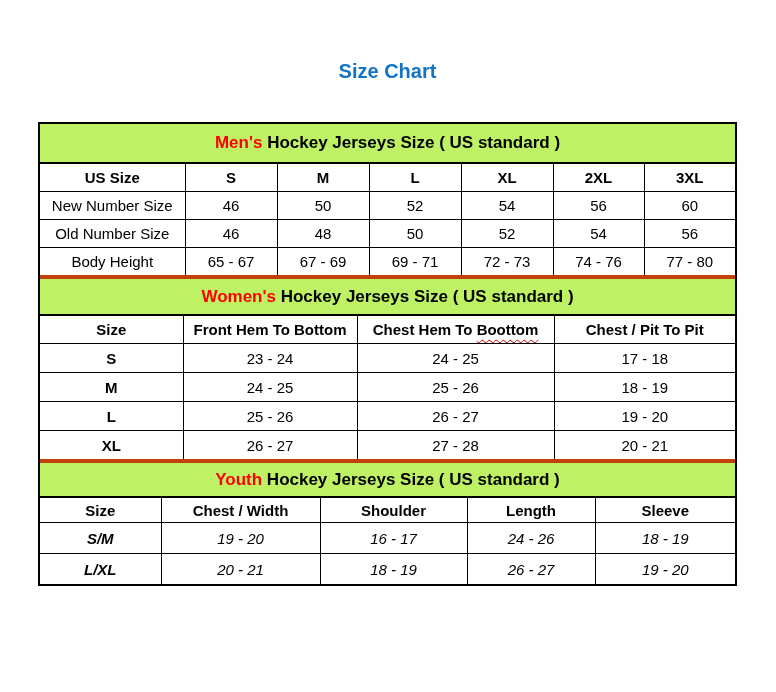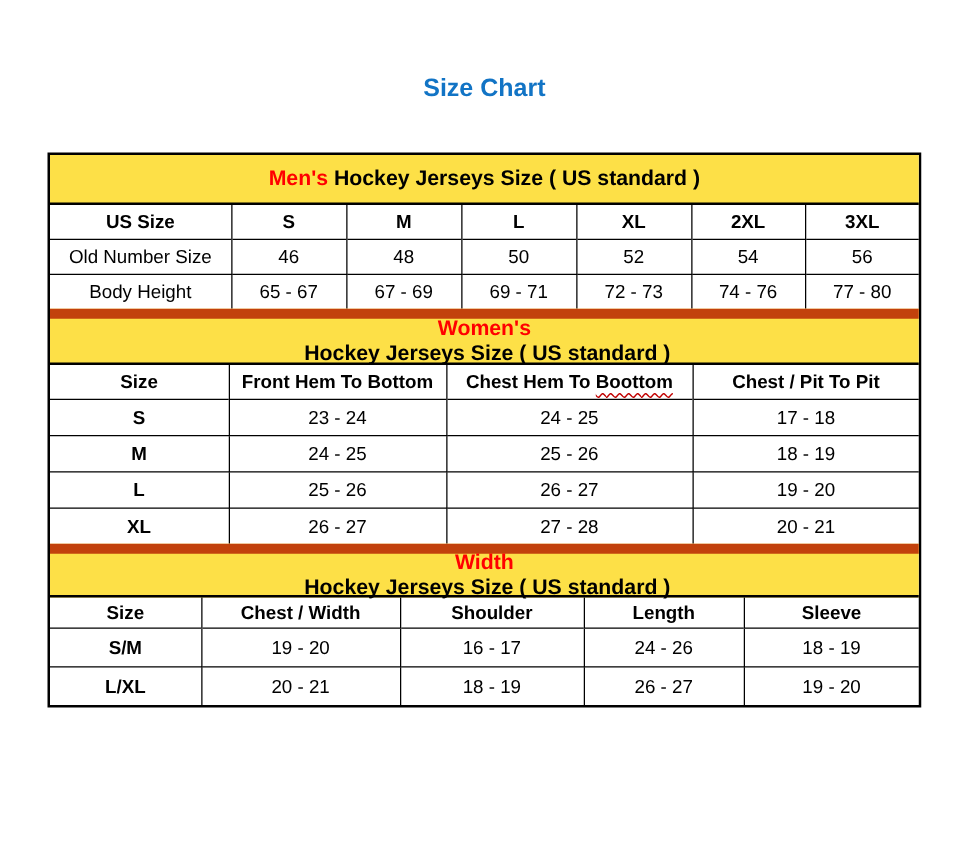--- a/index.html
+++ b/index.html
@@ -29,30 +29,30 @@
   }
   .chart {
     position: absolute;
     left: 38px;
     top: 122px;
     width: 695px;
     border: 2px solid #000;
     background: #fff;
   }
   .band {
-    background: #fde047;
+    background: #bef264;
     display: flex;
     align-items: center;
     justify-content: center;
     font-weight: 700;
     font-size: 17px;
     white-space: pre;
   }
   .band-mens { height: 38px; border-bottom: 2px solid #000; }
-  .band-womens, .band-youth { height: 35px; border-top: 8px solid #c2410c; border-bottom: 2px solid #000; flex-direction: column; }
+  .band-womens, .band-youth { height: 35px; border-top: 4px solid #c2410c; border-bottom: 2px solid #000; }
   .band-youth { height: 33px; }
   .accent { color: #FF0000; }
   table {
     border-collapse: collapse;
     width: 100%;
     table-layout: fixed;
   }
   th, td {
     border: 1.4px solid #000;
     text-align: center;
@@ -63,21 +63,21 @@
   }
   th { font-weight: 700; }
   table tr > *:first-child { border-left: 0; }
   table tr > *:last-child { border-right: 0; }
   thead tr > * { border-top: 0; }
   table tr:last-child > * { border-bottom: 0; }
   .mens-table th, .mens-table td { height: 27px; }
   .womens-table th { height: 27px; }
   .womens-table td { height: 28px; }
   .youth-table th { height: 24px; }
-  .youth-table td { height: 30px; }
+  .youth-table td { height: 30px; font-style: italic; }
   .mens-table .row-label { font-weight: 400; }
   .womens-table .row-label, .youth-table .row-label { font-weight: 700; }
   .wavy {
     text-decoration: underline;
     text-decoration-style: wavy;
     text-decoration-color: #C00000;
     text-decoration-thickness: 1px;
     text-underline-offset: 4px;
   }
 </style>
@@ -106,20 +106,29 @@
         <th>US Size</th>
         <th>S</th>
         <th>M</th>
         <th>L</th>
         <th>XL</th>
         <th>2XL</th>
         <th>3XL</th>
       </tr>
     </thead>
     <tbody>
+        <tr>
+          <td class="row-label">New Number Size</td>
+          <td>46</td>
+          <td>50</td>
+          <td>52</td>
+          <td>54</td>
+          <td>56</td>
+          <td>60</td>
+        </tr>
         <tr>
           <td class="row-label">Old Number Size</td>
           <td>46</td>
           <td>48</td>
           <td>50</td>
           <td>52</td>
           <td>54</td>
           <td>56</td>
         </tr>
         <tr>
@@ -171,21 +180,21 @@
         </tr>
         <tr>
           <td class="row-label">XL</td>
           <td>26 - 27</td>
           <td>27 - 28</td>
           <td>20 - 21</td>
         </tr>
       </tbody>
   </table>
 
-  <div class="band band-youth"><span class="accent">Width</span><span> Hockey Jerseys Size ( US standard )</span></div>
+  <div class="band band-youth"><span class="accent">Youth</span><span> Hockey Jerseys Size ( US standard )</span></div>
   <table class="youth-table">
     <colgroup>
       <col style="width:121px">
         <col style="width:159px">
         <col style="width:147px">
         <col style="width:128px">
         <col>
     </colgroup>
     <thead>
       <tr>

